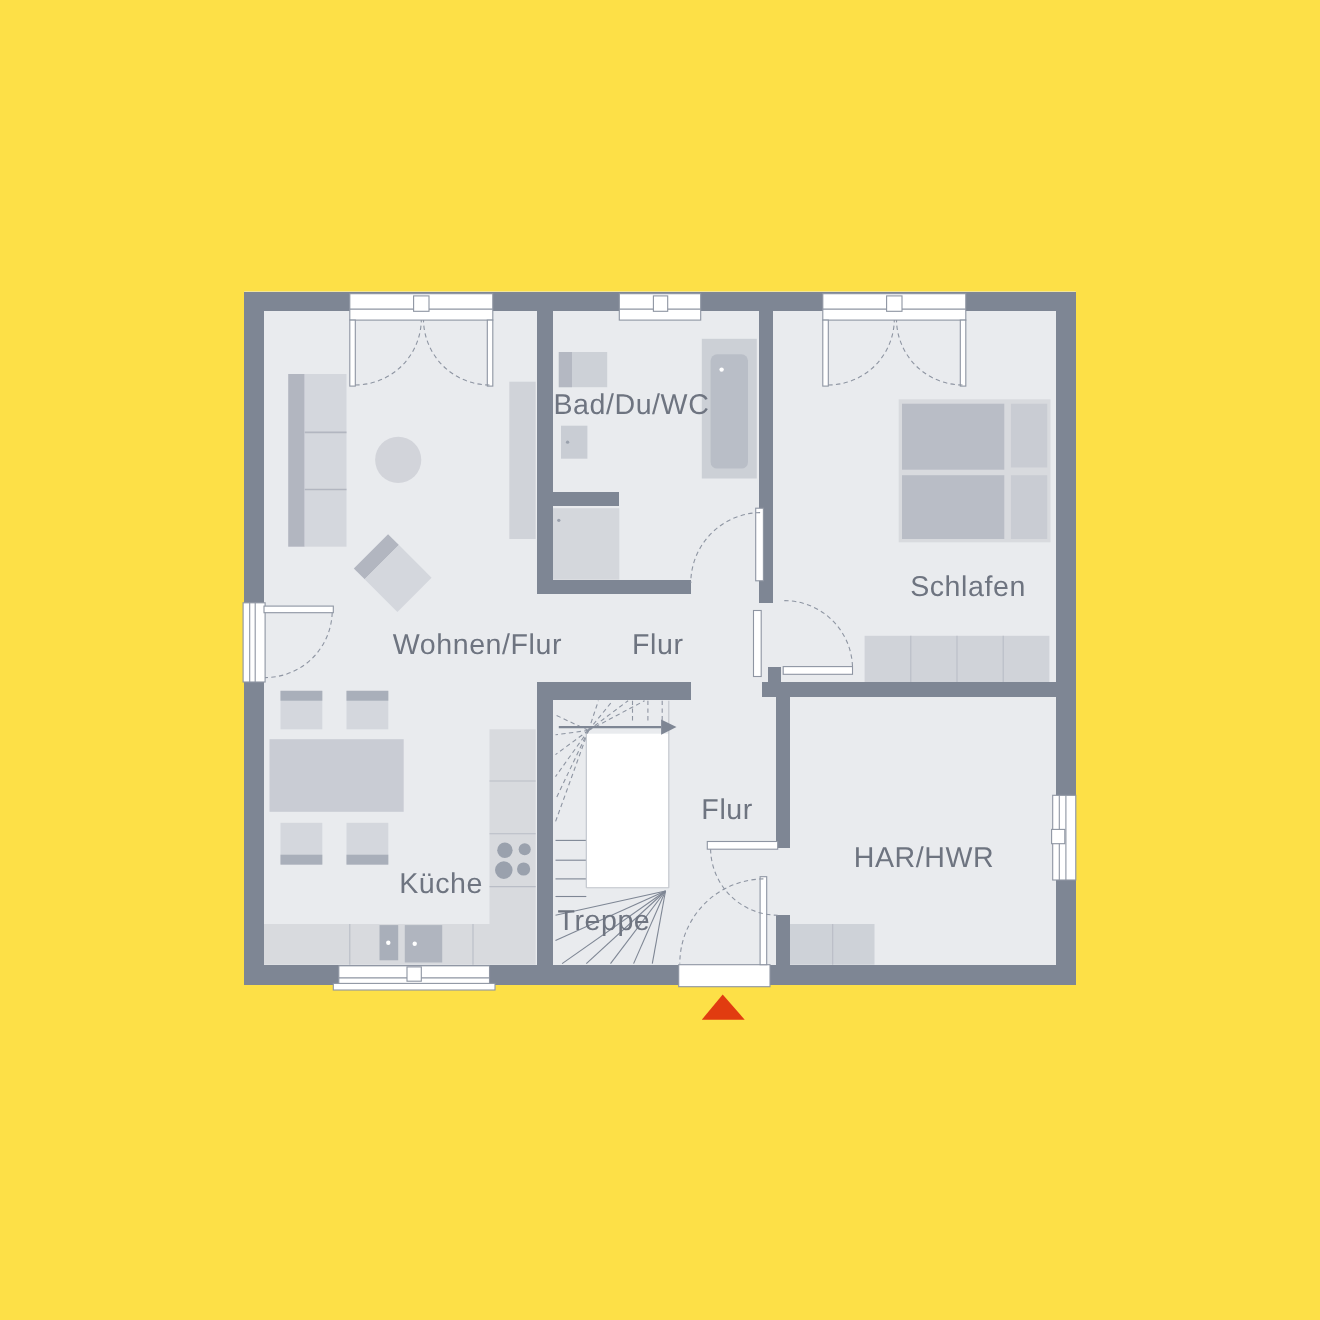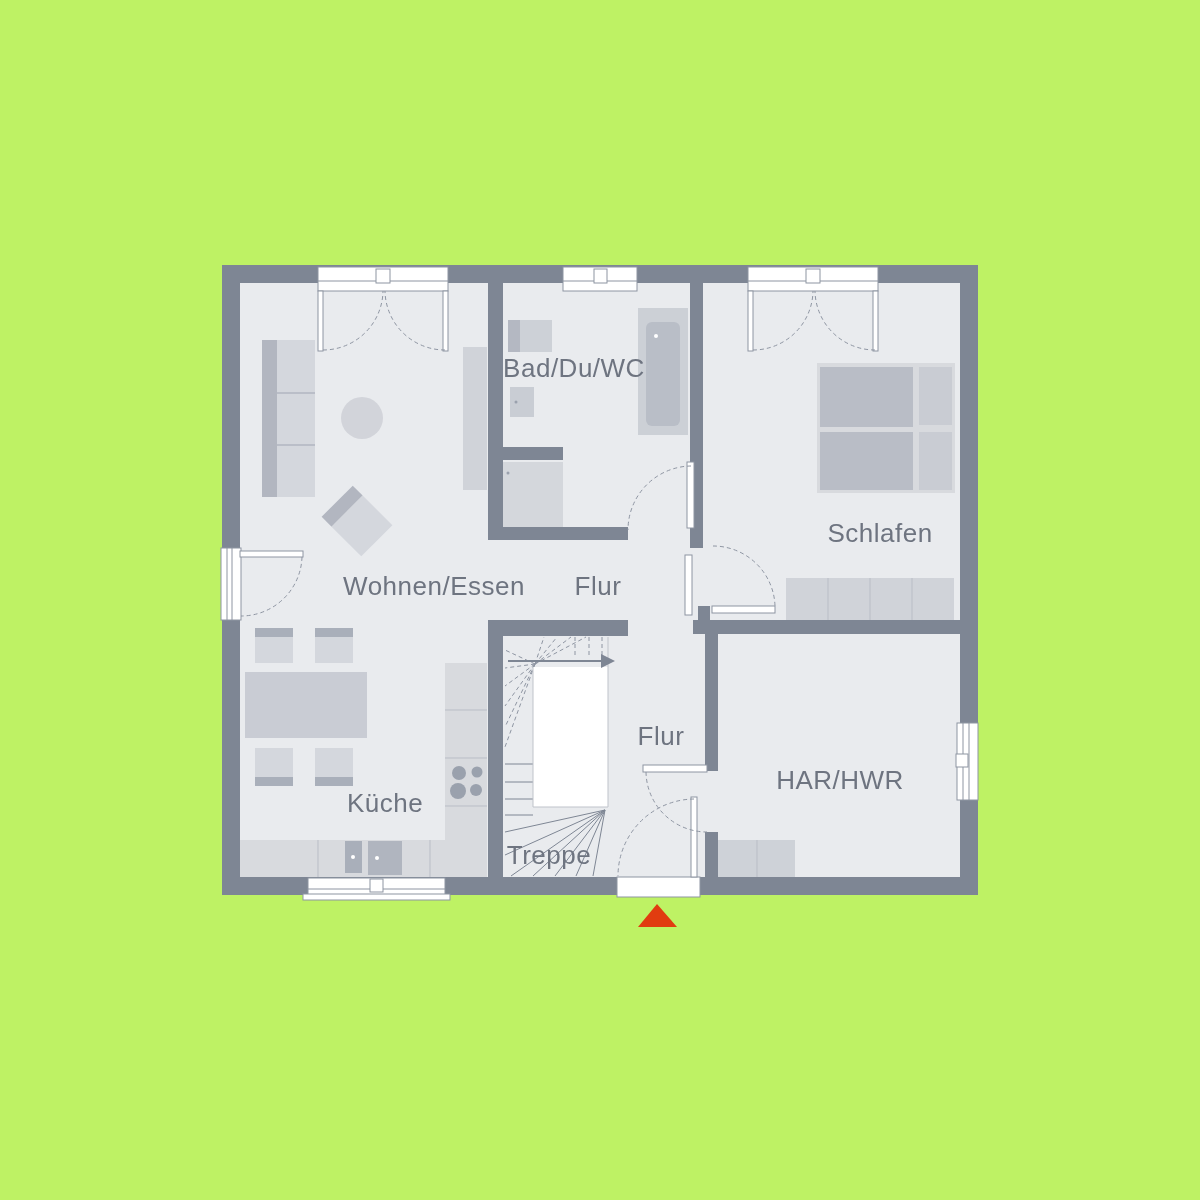--- a/index.html
+++ b/index.html
@@ -1,16 +1,16 @@
 <!DOCTYPE html>
 <html><head>
 <meta charset="utf-8">
 <style>
   html,body{margin:0;padding:0;background:#ffffff;}
-  .page{position:relative;width:1200px;height:1200px;background:#bef264;overflow:hidden;
+  .page{position:relative;width:1200px;height:1200px;background:#fde047;overflow:hidden;
         font-family:"Liberation Sans", sans-serif;}
   .plan-svg{position:absolute;left:0;top:0;}
   .room-label{position:absolute;transform:translate(-50%,-50%);color:#6e7480;
               font-size:26px;letter-spacing:0.5px;white-space:nowrap;}
 </style>
 </head>
 <body>
 
 <div class="page">
 
@@ -226,21 +226,21 @@
       <path d="M646,772 A61,61 0 0 0 707,832" fill="none" stroke-dasharray="4 3"></path>
     </g>
   </g>
 
   <polygon points="638,927 677,927 657,904" fill="#e13c10"></polygon>
 </svg>
 
 <div>
   <span class="room-label" style="left:574px;top:368px">Bad/Du/WC</span>
   <span class="room-label" style="left:880px;top:533px">Schlafen</span>
-  <span class="room-label" style="left:434px;top:586px">Wohnen/Essen</span>
+  <span class="room-label" style="left:434px;top:586px">Wohnen/Flur</span>
   <span class="room-label" style="left:598px;top:586px">Flur</span>
   <span class="room-label" style="left:661px;top:736px">Flur</span>
   <span class="room-label" style="left:840px;top:780px">HAR/HWR</span>
-  <span class="room-label" style="left:385px;top:803px">Küche</span>
-  <span class="room-label" style="left:549px;top:855px">Treppe</span>
+  <span class="room-label" style="left:401px;top:803px">Küche</span>
+  <span class="room-label" style="left:549px;top:837px">Treppe</span>
 </div>
 
 </div>
 
 </body></html>

